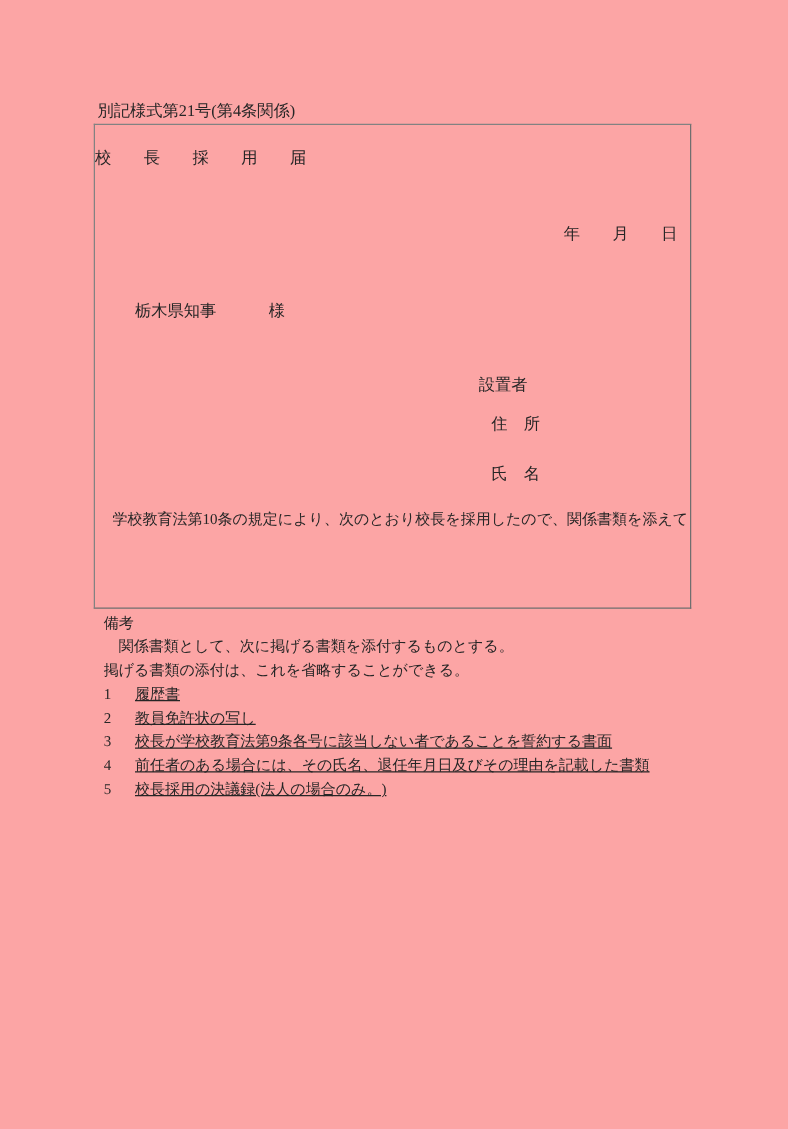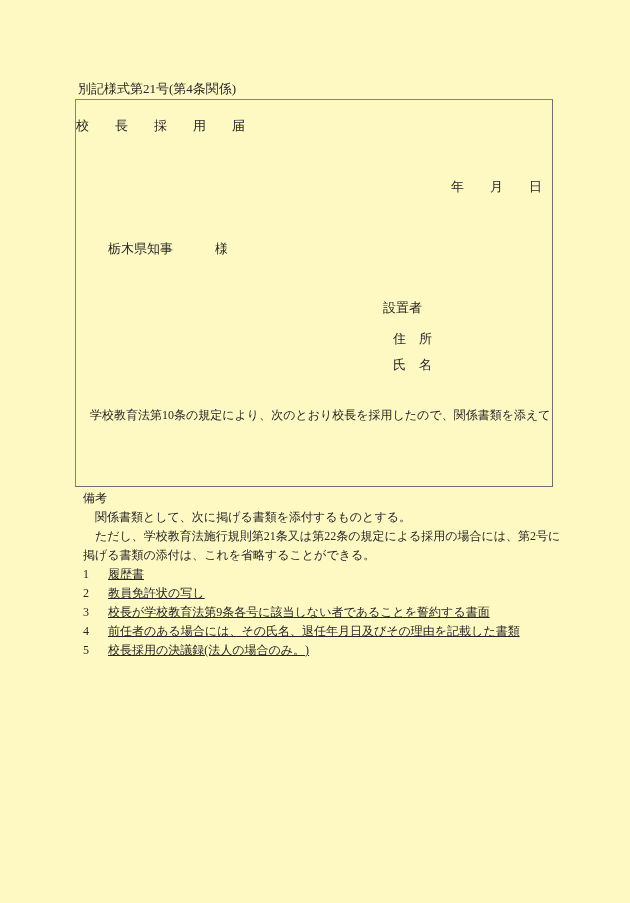--- a/index.html
+++ b/index.html
@@ -4,21 +4,21 @@
 <style>
   html, body {
     margin: 0;
     padding: 0;
     background: #fcfcfc;
   }
   .page {
     position: relative;
     width: 630px;
     height: 903px;
-    background: #fef9c3;
+    background: #fca5a5;
     color: #262626;
     font-family: "Liberation Serif", "DejaVu Serif", serif;
     overflow: hidden;
   }
   .abs { position: absolute; line-height: 1; white-space: nowrap; }
 
   .form-label {
     left: 78px; top: 82px;
     font-size: 13px;
   }
@@ -40,21 +40,21 @@
     font-size: 13px;
   }
   .addressee-row {
     left: 32px; top: 142px;
     font-size: 13px;
     display: flex;
   }
   .addressee-row .honorific { margin-left: 42px; }
   .founder-label { left: 307px; top: 201px; font-size: 13px; }
   .address-label { left: 317px; top: 232px; font-size: 13px; }
-  .name-label    { left: 317px; top: 258px; font-size: 13px; }
+  .name-label    { left: 317px; top: 272px; font-size: 13px; }
   .body-par {
     position: absolute;
     left: 2px; right: 2px; top: 301px;
     font-size: 12px;
     line-height: 28px;
   }
   .body-par .bline { white-space: nowrap; }
 
   .remarks {
     position: absolute;
@@ -95,21 +95,20 @@
 
     <div class="body-par">
       <div class="bline">　学校教育法第10条の規定により、次のとおり校長を採用したので、関係書類を添えて</div>
     </div>
 
   </div>
 
   <div class="remarks">
     <div class="rline">備考</div>
     <div class="rline">　関係書類として、次に掲げる書類を添付するものとする。</div>
-    <div class="rline">　ただし、学校教育法施行規則第21条又は第22条の規定による採用の場合には、第2号に</div>
     <div class="rline">掲げる書類の添付は、これを省略することができる。</div>
 
     <div class="ritem">
       <span class="num">1</span><span>履歴書</span>
     </div>
     <div class="ritem">
       <span class="num">2</span><span>教員免許状の写し</span>
     </div>
     <div class="ritem">
       <span class="num">3</span><span>校長が学校教育法第9条各号に該当しない者であることを誓約する書面</span>

